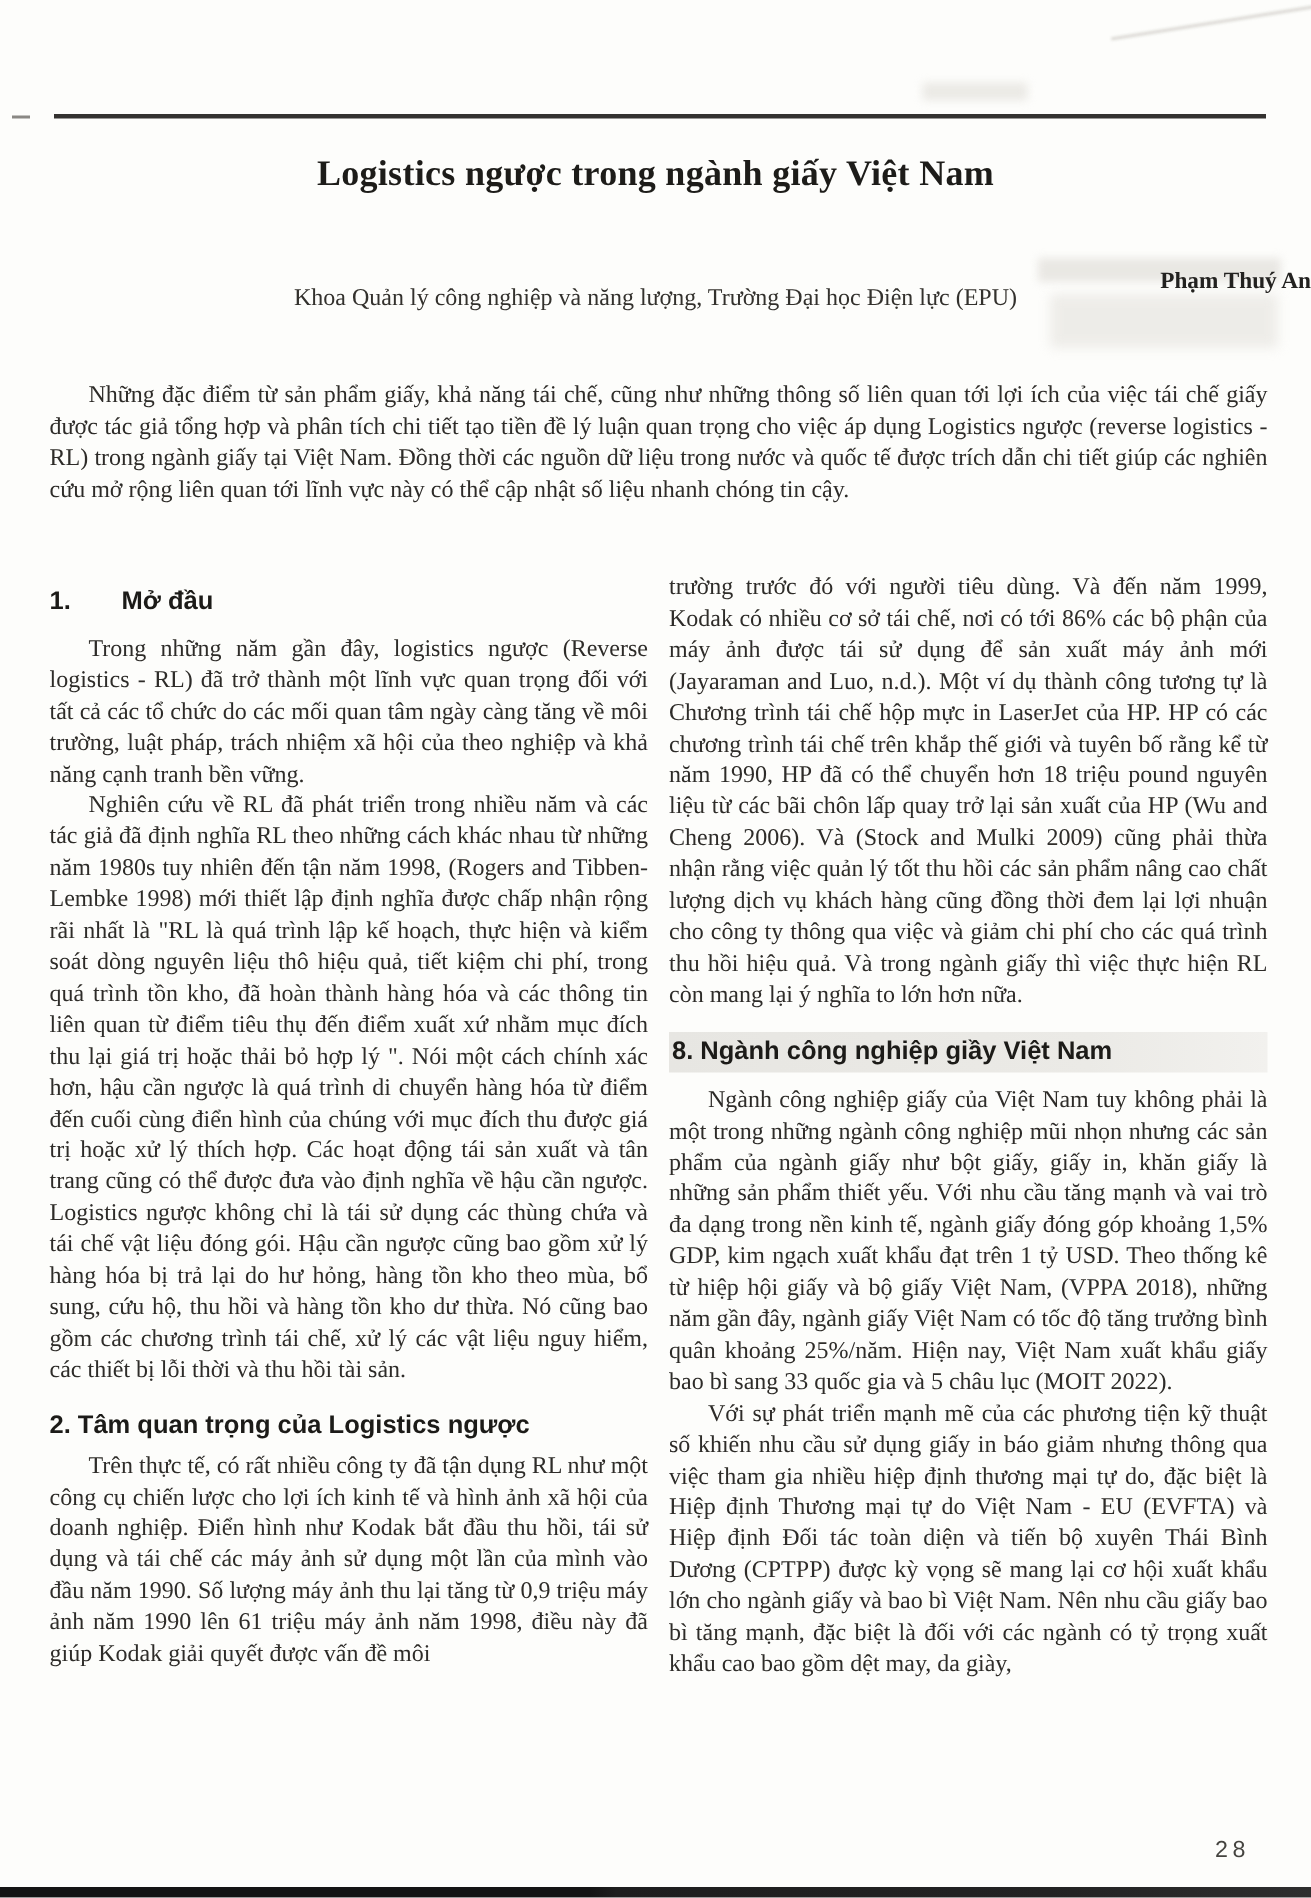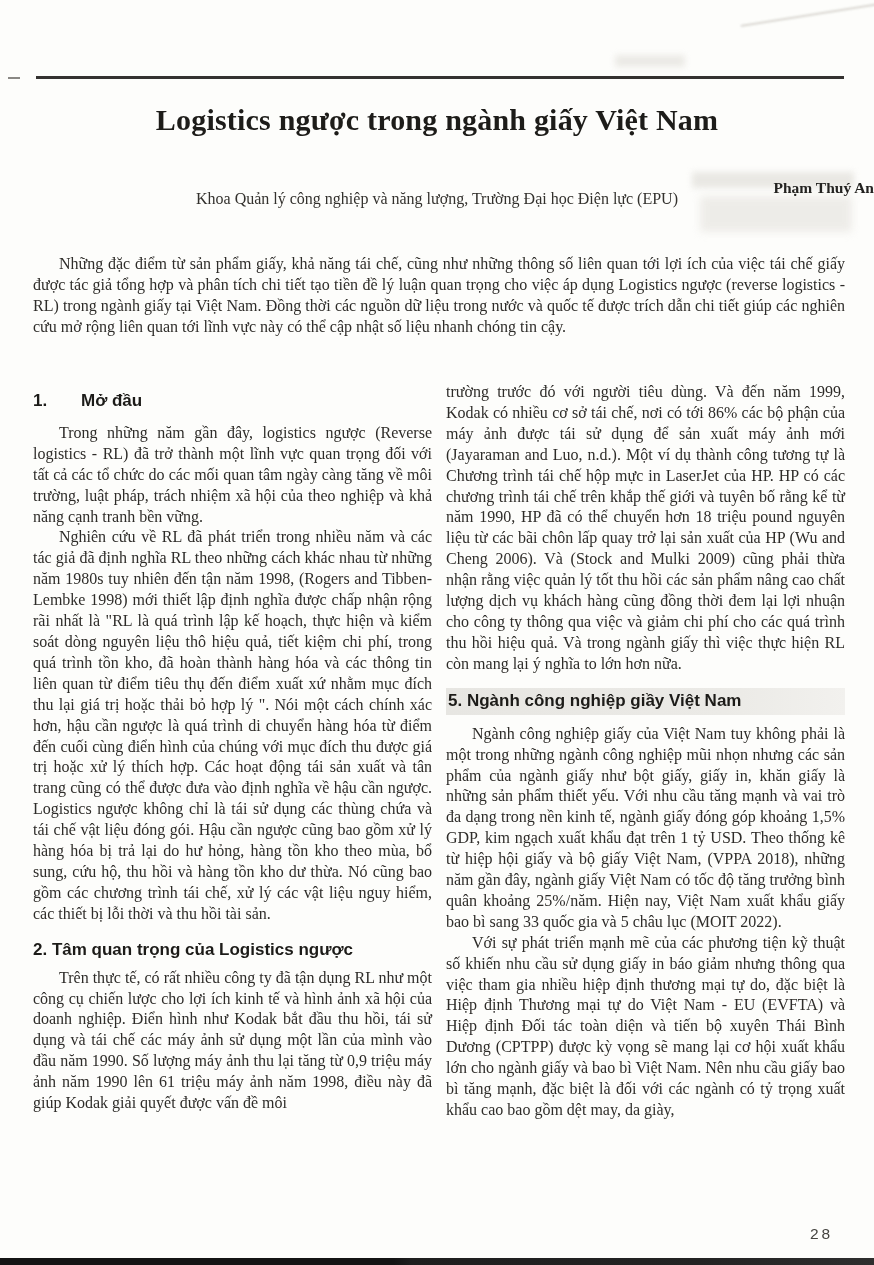--- a/index.html
+++ b/index.html
@@ -23,21 +23,21 @@
   .ghost-a { position:absolute; top:172px; left:692px; width:162px; height:16px; background:#e3e1dc; filter:blur(3px); opacity:.75; }
   .ghost-b { position:absolute; top:196px; left:700px; width:152px; height:36px; background:#e6e4df; filter:blur(4px); opacity:.65; }
   .ghost-c { position:absolute; top:55px; left:615px; width:70px; height:12px; background:#e4e2dd; filter:blur(3px); opacity:.7; }
   .bottom-bar {
     position:absolute; bottom:0; left:0; width:100%; height:7px;
     background:linear-gradient(to right,#141414 0%,#141414 45%,#1e1e1e 47%,#232323 80%,#2e2e2e 100%);
   }
   
   .title {
     position:absolute; top:103px; left:0; width:100%;
-    text-align:center; font-size:30px; font-weight:bold; color:#1d1c19;
+    text-align:center; font-size:24px; font-weight:bold; color:#1d1c19;
     letter-spacing:.2px;
   }
   .author {
     position:absolute; top:179px; left:0; width:100%;
     text-align:right; font-size:15.5px; font-weight:bold; color:#232220;
   }
   .affiliation {
     position:absolute; top:190px; left:0; width:100%;
     text-align:center; font-size:16px; color:#33312d;
   }
@@ -105,21 +105,21 @@
         <span class="num">1.</span><span>Mở đầu</span>
       </div>
       <p class="body-p">Trong những năm gần đây, logistics ngược (Reverse logistics - RL) đã trở thành một lĩnh vực quan trọng đối với tất cả các tổ chức do các mối quan tâm ngày càng tăng về môi trường, luật pháp, trách nhiệm xã hội của theo nghiệp và khả năng cạnh tranh bền vững.</p>
       <p class="body-p">Nghiên cứu về RL đã phát triển trong nhiều năm và các tác giả đã định nghĩa RL theo những cách khác nhau từ những năm 1980s tuy nhiên đến tận năm 1998, (Rogers and Tibben-Lembke 1998) mới thiết lập định nghĩa được chấp nhận rộng rãi nhất là "RL là quá trình lập kế hoạch, thực hiện và kiểm soát dòng nguyên liệu thô hiệu quả, tiết kiệm chi phí, trong quá trình tồn kho, đã hoàn thành hàng hóa và các thông tin liên quan từ điểm tiêu thụ đến điểm xuất xứ nhằm mục đích thu lại giá trị hoặc thải bỏ hợp lý ". Nói một cách chính xác hơn, hậu cần ngược là quá trình di chuyển hàng hóa từ điểm đến cuối cùng điển hình của chúng với mục đích thu được giá trị hoặc xử lý thích hợp. Các hoạt động tái sản xuất và tân trang cũng có thể được đưa vào định nghĩa về hậu cần ngược. Logistics ngược không chỉ là tái sử dụng các thùng chứa và tái chế vật liệu đóng gói. Hậu cần ngược cũng bao gồm xử lý hàng hóa bị trả lại do hư hỏng, hàng tồn kho theo mùa, bổ sung, cứu hộ, thu hồi và hàng tồn kho dư thừa. Nó cũng bao gồm các chương trình tái chế, xử lý các vật liệu nguy hiểm, các thiết bị lỗi thời và thu hồi tài sản.</p>
       <div class="h-sans h-s2">2. Tâm quan trọng của Logistics ngược</div>
       <p class="body-p">Trên thực tế, có rất nhiều công ty đã tận dụng RL như một công cụ chiến lược cho lợi ích kinh tế và hình ảnh xã hội của doanh nghiệp. Điển hình như Kodak bắt đầu thu hồi, tái sử dụng và tái chế các máy ảnh sử dụng một lần của mình vào đầu năm 1990. Số lượng máy ảnh thu lại tăng từ 0,9 triệu máy ảnh năm 1990 lên 61 triệu máy ảnh năm 1998, điều này đã giúp Kodak giải quyết được vấn đề môi</p>
     </div>
 
     <div class="col">
       <p class="body-p no-indent">trường trước đó với người tiêu dùng. Và đến năm 1999, Kodak có nhiều cơ sở tái chế, nơi có tới 86% các bộ phận của máy ảnh được tái sử dụng để sản xuất máy ảnh mới (Jayaraman and Luo, n.d.). Một ví dụ thành công tương tự là Chương trình tái chế hộp mực in LaserJet của HP. HP có các chương trình tái chế trên khắp thế giới và tuyên bố rằng kể từ năm 1990, HP đã có thể chuyển hơn 18 triệu pound nguyên liệu từ các bãi chôn lấp quay trở lại sản xuất của HP (Wu and Cheng 2006). Và (Stock and Mulki 2009) cũng phải thừa nhận rằng việc quản lý tốt thu hồi các sản phẩm nâng cao chất lượng dịch vụ khách hàng cũng đồng thời đem lại lợi nhuận cho công ty thông qua việc và giảm chi phí cho các quá trình thu hồi hiệu quả.  Và trong ngành giấy thì việc thực hiện RL còn mang lại ý nghĩa to lớn hơn nữa.</p>
-      <div class="h-sans h-s3">5. Ngành công nghiệp giầy Việt Nam</div>
+      <div class="h-sans h-s3">8. Ngành công nghiệp giầy Việt Nam</div>
       <p class="body-p">Ngành công nghiệp giấy của Việt Nam tuy không phải là một trong những ngành công nghiệp mũi nhọn nhưng các sản phẩm của ngành giấy như bột giấy, giấy in, khăn giấy là những sản phẩm thiết yếu. Với nhu cầu tăng mạnh và vai trò đa dạng trong nền kinh tế, ngành giấy đóng góp khoảng 1,5% GDP, kim ngạch xuất khẩu đạt trên 1 tỷ USD. Theo thống kê từ hiệp hội giấy và bộ giấy Việt Nam, (VPPA 2018), những năm gần đây, ngành giấy Việt Nam có tốc độ tăng trưởng bình quân khoảng 25%/năm. Hiện nay, Việt Nam xuất khẩu giấy bao bì sang 33 quốc gia và 5 châu lục (MOIT 2022).</p>
       <p class="body-p">Với sự phát triển mạnh mẽ của các phương tiện kỹ thuật số khiến nhu cầu sử dụng giấy in báo giảm nhưng thông qua việc tham gia nhiều hiệp định thương mại tự do, đặc biệt là Hiệp định Thương mại tự do Việt Nam - EU (EVFTA) và Hiệp định Đối tác toàn diện và tiến bộ xuyên Thái Bình Dương (CPTPP) được kỳ vọng sẽ mang lại cơ hội xuất khẩu lớn cho ngành giấy và bao bì Việt Nam. Nên nhu cầu giấy bao bì tăng mạnh, đặc biệt là đối với các ngành có tỷ trọng xuất khẩu cao bao gồm dệt may, da giày,</p>
     </div>
 
   </div>
 
   <div class="footer-page">28</div>
   <div class="bottom-bar"></div>
 
 </div>

